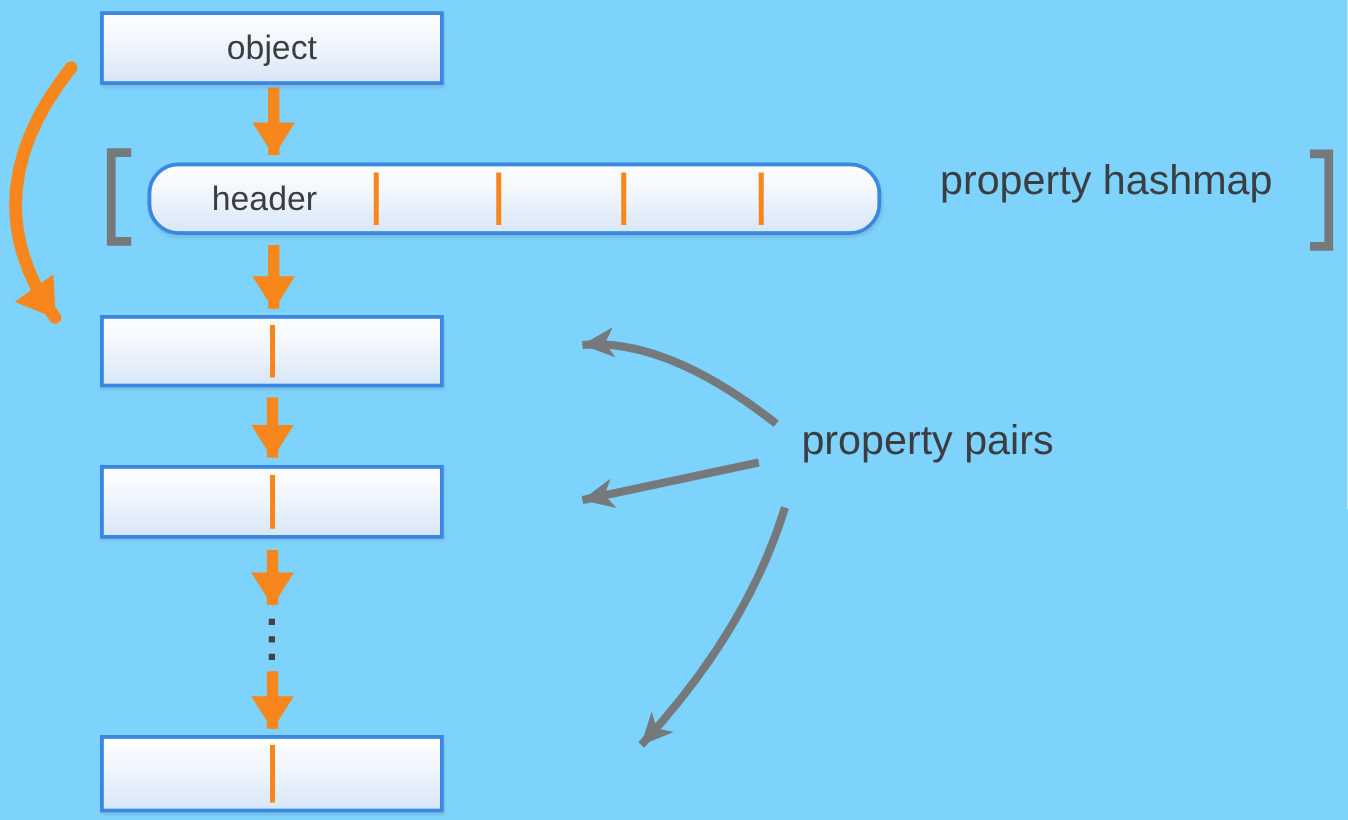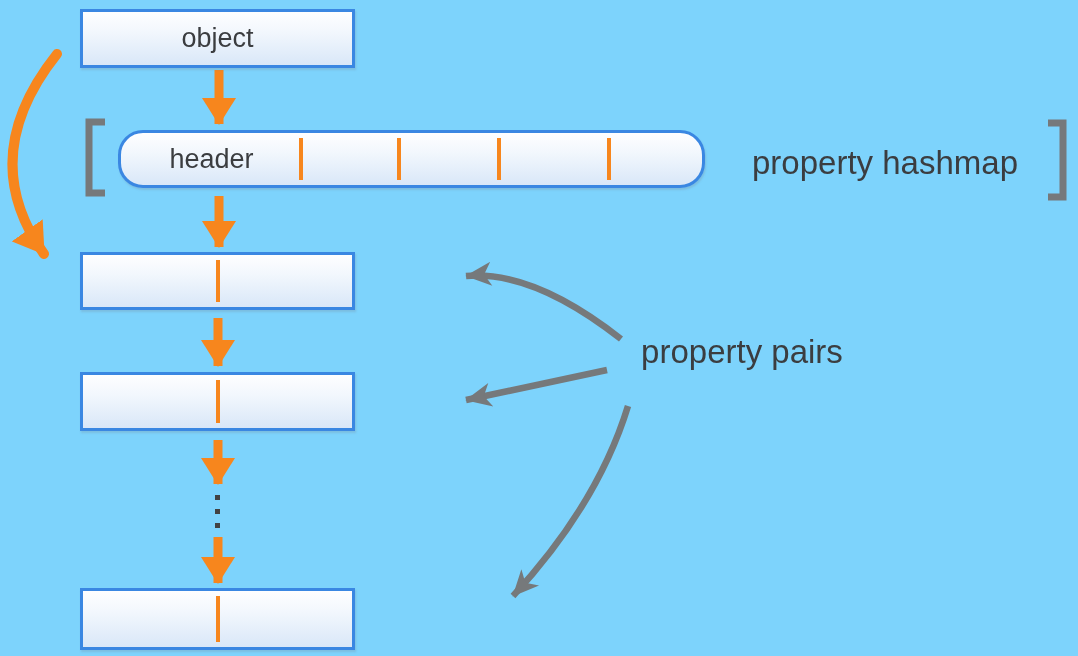--- a/index.html
+++ b/index.html
@@ -50,21 +50,21 @@
   }
   .hd1{left:178px;} .hd2{left:276px;} .hd3{left:376px;} .hd4{left:486px;}
   .pair-div{left:calc(50% - 2px);}
   .annotation{
     position:absolute;
     display:flex;align-items:center;justify-content:center;
     color:var(--text-dark);
     font-size:33px;
     white-space:nowrap;
   }
-  .hashmap-annotation{left:720px;top:134px;width:330px;height:58px;}
+  .hashmap-annotation{left:720px;top:115px;width:330px;height:58px;}
   .pairs-annotation{left:617px;top:329px;width:250px;height:46px;}
   .orange-stroke{stroke:var(--accent-orange);fill:none;}
   .gray-stroke{stroke:var(--annotation-gray);fill:none;}
   .orange-fill{fill:var(--accent-orange);}
   .gray-fill{fill:var(--annotation-gray);}
   .bracket{stroke:var(--annotation-gray);fill:none;stroke-width:7;}
   .dot{fill:var(--dot-gray);}
 </style>
 </head>
 <body>

